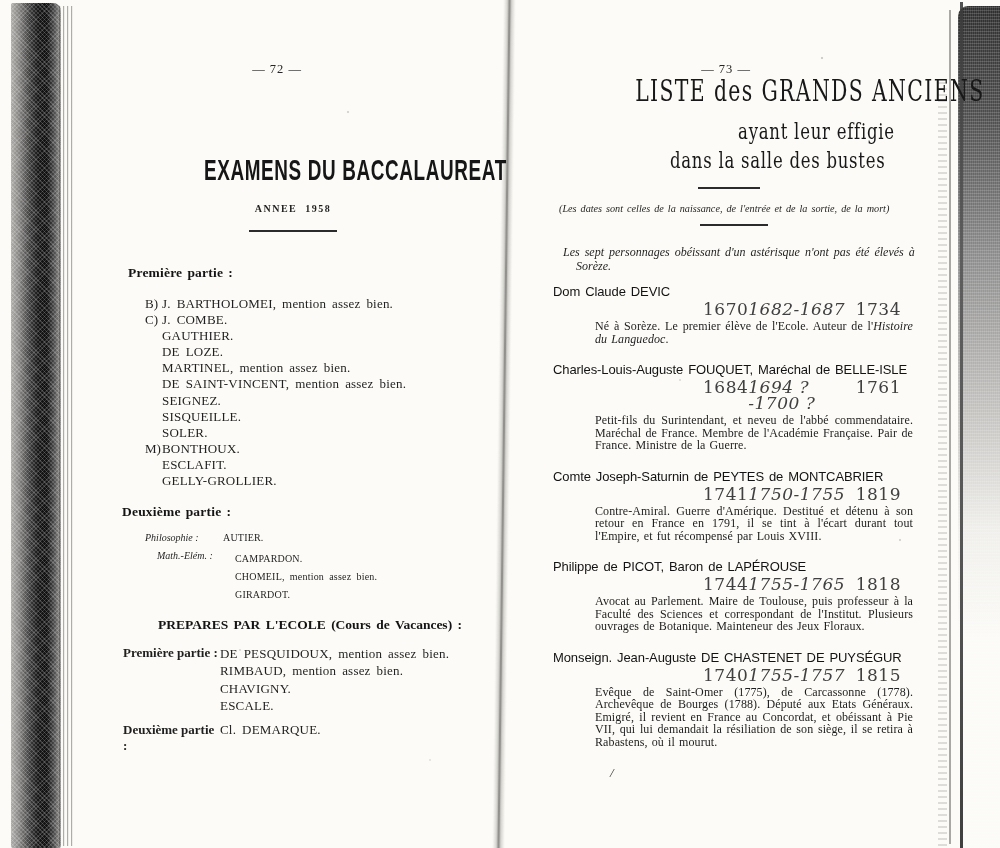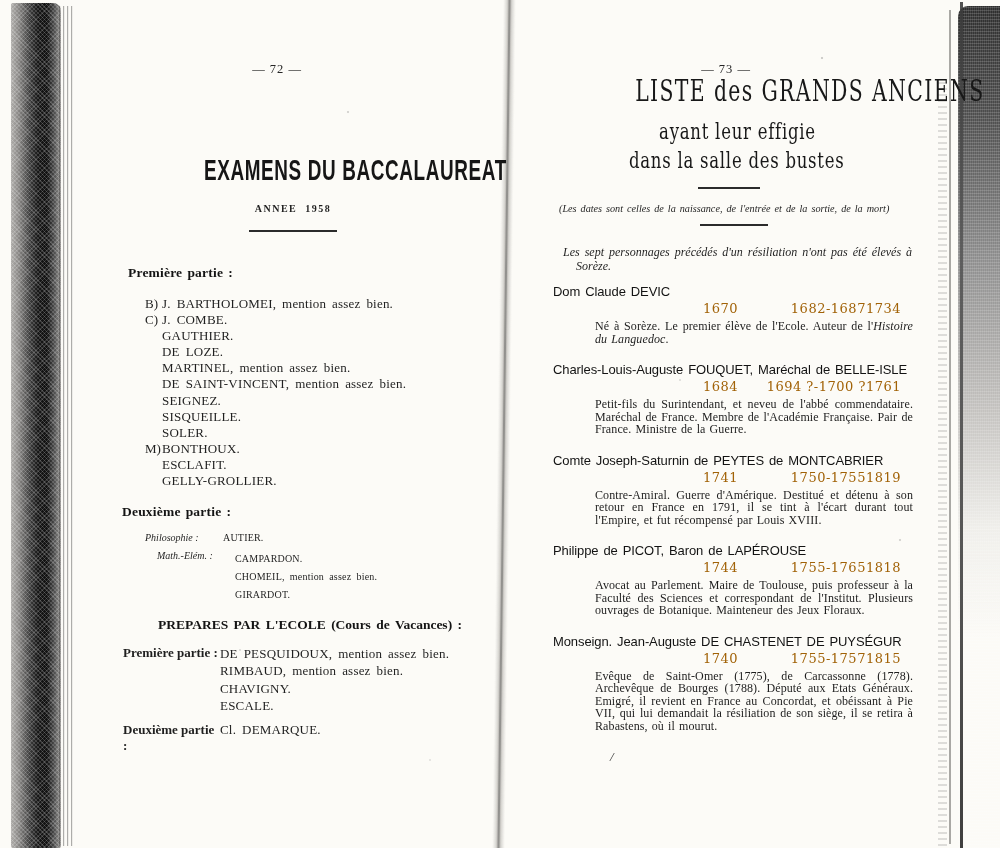--- a/index.html
+++ b/index.html
@@ -67,37 +67,37 @@
     line-height:15px;word-spacing:2px;color:#141414;}
   .prep-row{display:flex;margin-left:8px;font-size:13px;}
   .prep-row1{margin-top:13px;}
   .prep-row2{margin-top:8px;line-height:16px;}
   .prep-label{width:97px;flex:none;font-weight:bold;}
   .prep-vals div{line-height:17.2px;letter-spacing:.2px;word-spacing:2.5px;}
   
   .r-title1-wrap{text-align:center;line-height:30px;}
   .r-title1{display:inline-block;font-family:"DejaVu Serif",serif;font-size:30px;letter-spacing:2px;
     white-space:nowrap;transform:scaleX(.68);color:#181818;}
-  .r-title23{text-align:center;line-height:27px;}
+  .r-title23{text-align:right;line-height:27px;}
   .r-title2w{margin-top:7px;}
   .r-title23 span{display:inline-block;font-family:"DejaVu Serif",serif;font-size:22px;letter-spacing:1px;
     white-space:nowrap;transform:scaleX(.75);color:#181818;}
   .rule-r1{width:62px;margin:11px 0 0 145px;}
   .note1{margin:11px 0 0 6px;white-space:nowrap;line-height:13px;}
   .note1 span{display:inline-block;font-style:italic;font-size:10.5px;word-spacing:1.5px;transform:scaleX(.97);transform-origin:0 50%;}
   .rule-r2{width:68px;margin:9px 0 0 147px;}
   .note2{margin:20px 0 0 10px;font-style:italic;font-size:12px;line-height:13.5px;word-spacing:2px;}
   .note2-l2{margin-left:13px;}
   .entries{margin-top:11px;}
   .entry{margin-bottom:17px;}
   .entry-name{font-family:"Liberation Sans",sans-serif;font-weight:normal;font-size:13px;letter-spacing:-.1px;
     word-spacing:1.5px;white-space:nowrap;line-height:15px;margin-bottom:2px;color:#131313;}
   .entry-dates{display:flex;align-items:baseline;padding:0 20px 0 150px;font-family:"DejaVu Serif",serif;
-    font-size:13px;letter-spacing:.5px;line-height:16px;margin-bottom:3px;color:#a16207;}
-  .d-period{flex:1;text-align:right;}
+    font-size:17px;letter-spacing:.5px;line-height:16px;margin-bottom:3px;color:#404040;}
+  .d-period{flex:1;text-align:left;font-style:italic;}
   .entry-desc{margin-left:42px;width:318px;text-align:justify;font-size:12px;line-height:12.5px;
     letter-spacing:.1px;word-spacing:1px;color:#1d1d1d;}
   .entry-desc i{font-style:italic;}
   .stray{margin:2px 0 0 57px;font-style:italic;font-size:13px;color:#333;}
 </style>
 </head>
 <body>
 
 <div class="band-left"></div>
 <div class="band-left-streaks"></div>
@@ -214,21 +214,21 @@
     <span>dans la salle des bustes</span>
   </div>
   <div class="rule rule-r1"></div>
 
   <div class="note1">
     <span>(Les dates sont celles de la naissance, de l'entrée et de la sortie, de la mort)</span>
   </div>
   <div class="rule rule-r2"></div>
 
   <div class="note2">
-    <div>Les sept personnages précédés d'un résiliation n'ont pas été élevés à</div>
+    <div>Les sept personnages obéissant d'un astérisque n'ont pas été élevés à</div>
     <div class="note2-l2">Sorèze.</div>
   </div>
 
   <div class="entries">
 
     <div class="entry">
       <div class="entry-name">Dom Claude DEVIC</div>
       <div class="entry-dates">
         <span class="d-birth">1670</span>
         <span class="d-period">1682-1687</span>

